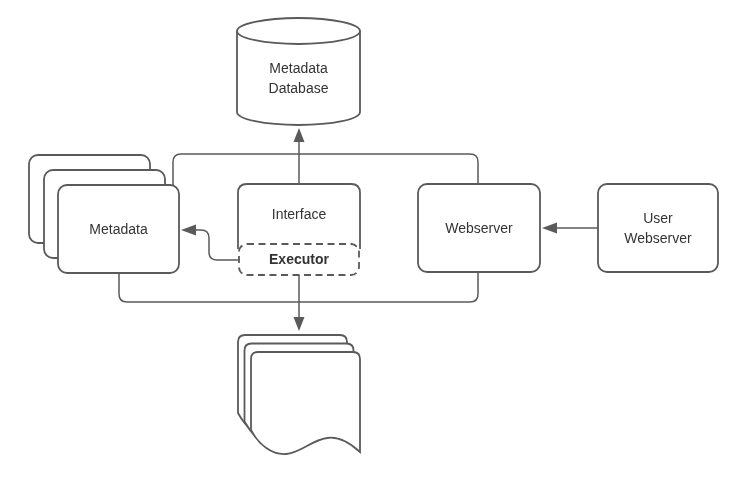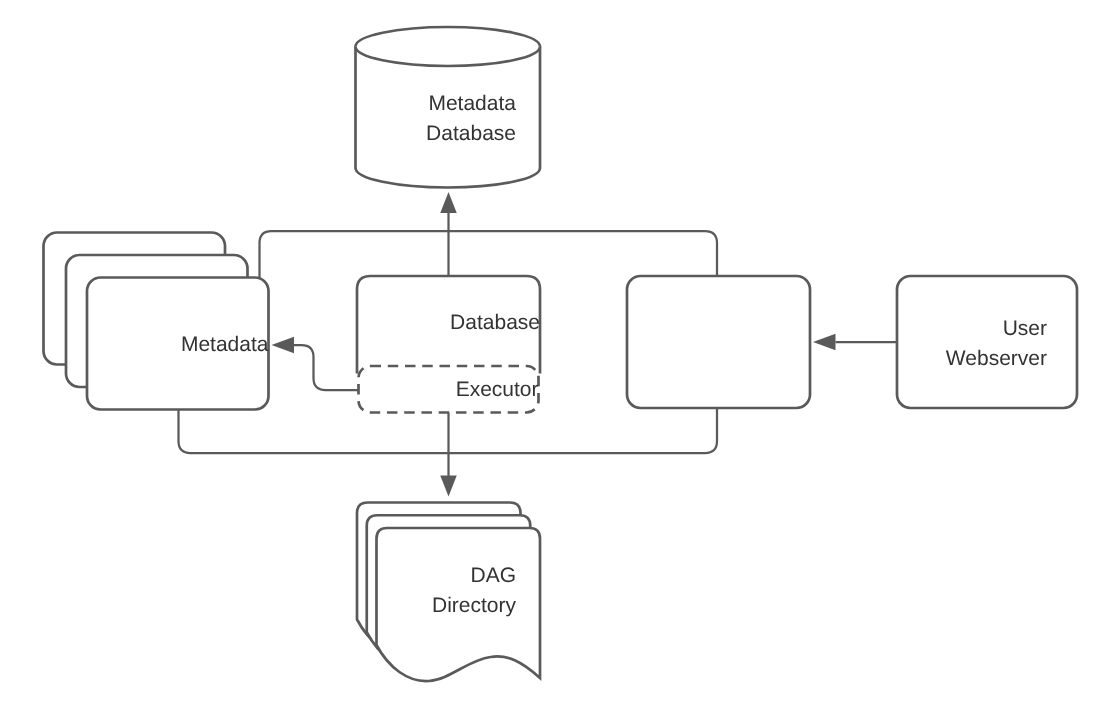--- a/index.html
+++ b/index.html
@@ -18,21 +18,21 @@
   .canvas svg {
     position: absolute;
     left: 0;
     top: 0;
   }
   .label {
     position: absolute;
     font-size: 14px;
     line-height: 20px;
     color: #333333;
-    text-align: right;
+    text-align: center;
     white-space: normal;
     user-select: none;
   }
   .shape-stroke {
     fill: #ffffff;
     stroke: #5a5a5a;
     stroke-width: 1.8;
   }
   .conn {
     fill: none;
@@ -113,22 +113,22 @@
                C 348 441 338 436 327 438 C 312 440 300 453 286 454 C 272 455 259 445 251 430 Z"></path>
       <path class="shape-stroke" d="M 251 430 L 251 359 Q 251 352 258 352 L 353 352 Q 360 352 360 359 L 360 452
                C 348 441 338 436 327 438 C 312 440 300 453 286 454 C 272 455 259 445 251 430 Z"></path>
     </g>
   </svg>
 
   <div class="label" style="left:253px; top:58px; width:91px;">Metadata Database</div>
 
   <div class="label" style="left:58px; top:219px; width:121px;">Metadata</div>
 
-  <div class="label" style="left:238px; top:204px; width:122px;">Database</div>
+  <div class="label" style="left:238px; top:204px; width:122px;">Interface</div>
 
-  <div class="label" style="left:239px; top:249px; width:120px;">Executor</div>
+  <div class="label" style="left:239px; top:249px; width:120px;font-weight:bold;">Executor</div>
 
+  <div class="label" style="left:418px; top:218px; width:122px;">Webserver</div>
 
   <div class="label" style="left:618px; top:208px; width:80px;">User Webserver</div>
 
-  <div class="label" style="left:262px; top:373px; width:82px;">DAG Directory</div>
 
 </div>
 
 </body></html>

